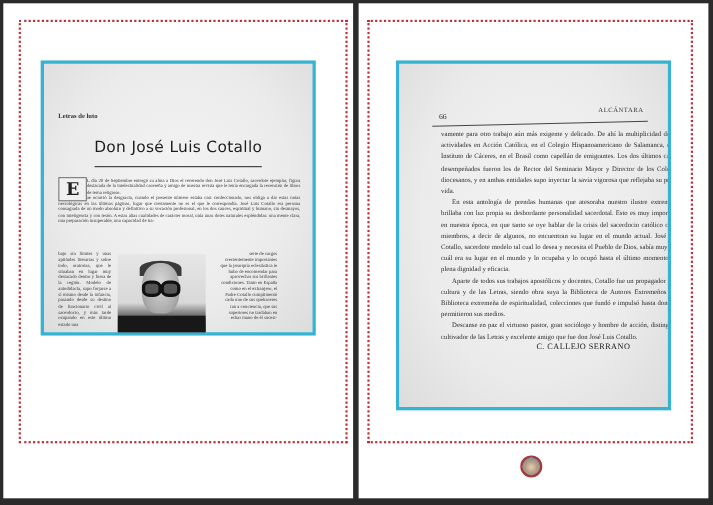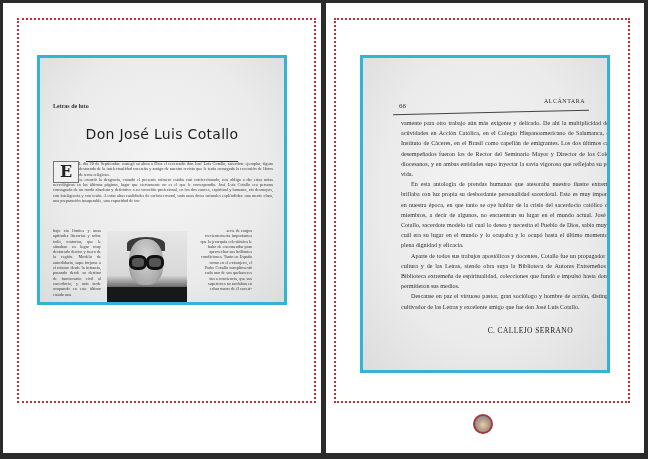--- a/index.html
+++ b/index.html
@@ -29,21 +29,21 @@
     background: radial-gradient(ellipse at 50% 45%, #f4f4f4 0%, #ebebeb 60%, #dcdcdc 100%);
     text-decoration: underline;
   }
 
   
   .kicker { position:absolute; left:13px; top:45px; font-size:6px; font-weight:bold; color:#333; }
   .headline {
     position:absolute; left:0; right:0; top:68px; text-align:center;
     font-family:"DejaVu Sans", sans-serif; font-size:14px; color:#1d1d1d; letter-spacing:0.3px;
   }
-  .headline span { border-bottom:1px solid #333; padding-bottom:19px;margin-top:20px; }
+  .headline span { border-bottom:1px solid #333; padding-bottom:9px;margin-top:20px; }
   .initial-box {
     position:absolute; left:13px; top:103px; width:24px; height:20px;
     border:1px solid #777; font-family:"DejaVu Serif", serif; font-size:16px; font-weight:bold;
     text-align:center; line-height:20px; color:#222; background:#f0f0f0;
   }
   .body-text {
     position:absolute; font-size:4.3px; line-height:5.3px; color:#3a3a3a; text-align:justify;
   }
   #lead-text { left:13px; top:103px; width:220px; text-indent:0; }
   #lead-text .first { padding-left:26px; display:block; }
@@ -80,21 +80,21 @@
   .page-num { position:absolute; left:36px; top:44px; font-size:7px; color:#333; }
   .running-head { position:absolute; right:22px; top:40px; font-size:6px; color:#333; letter-spacing:0.5px; }
   .head-rule { position:absolute; left:30px; right:18px; top:54px; height:1px; background:#444; transform:rotate(-1.3deg); }
   #right-text {
     position:absolute; left:38px; top:60px; width:218px; font-size:6.1px; line-height:10.2px;
     color:#2e2e2e; text-align:justify;
   }
   #right-text p { margin:0; text-indent:10px; }
   #right-text p:first-child { text-indent:0; }
   .signature {
-    position:absolute; right:34px; top:268px; font-size:7.5px; color:#222; letter-spacing:0.4px;padding-left:28px;
+    position:absolute; right:34px; top:252px; font-size:7.5px; color:#222; letter-spacing:0.4px;padding-left:28px;
   }
   .avatar {
     position:absolute; left:147px; top:411px; width:20px; height:20px; border-radius:50%;
     background: radial-gradient(circle at 50% 55%, #e4cfb4 0%, #b69b83 45%, #8a8f9a 70%, #6c6f76 100%);
     border:2px solid #a33a3a; box-sizing:border-box;
   }
 </style>
 </head>
 <body>
 

